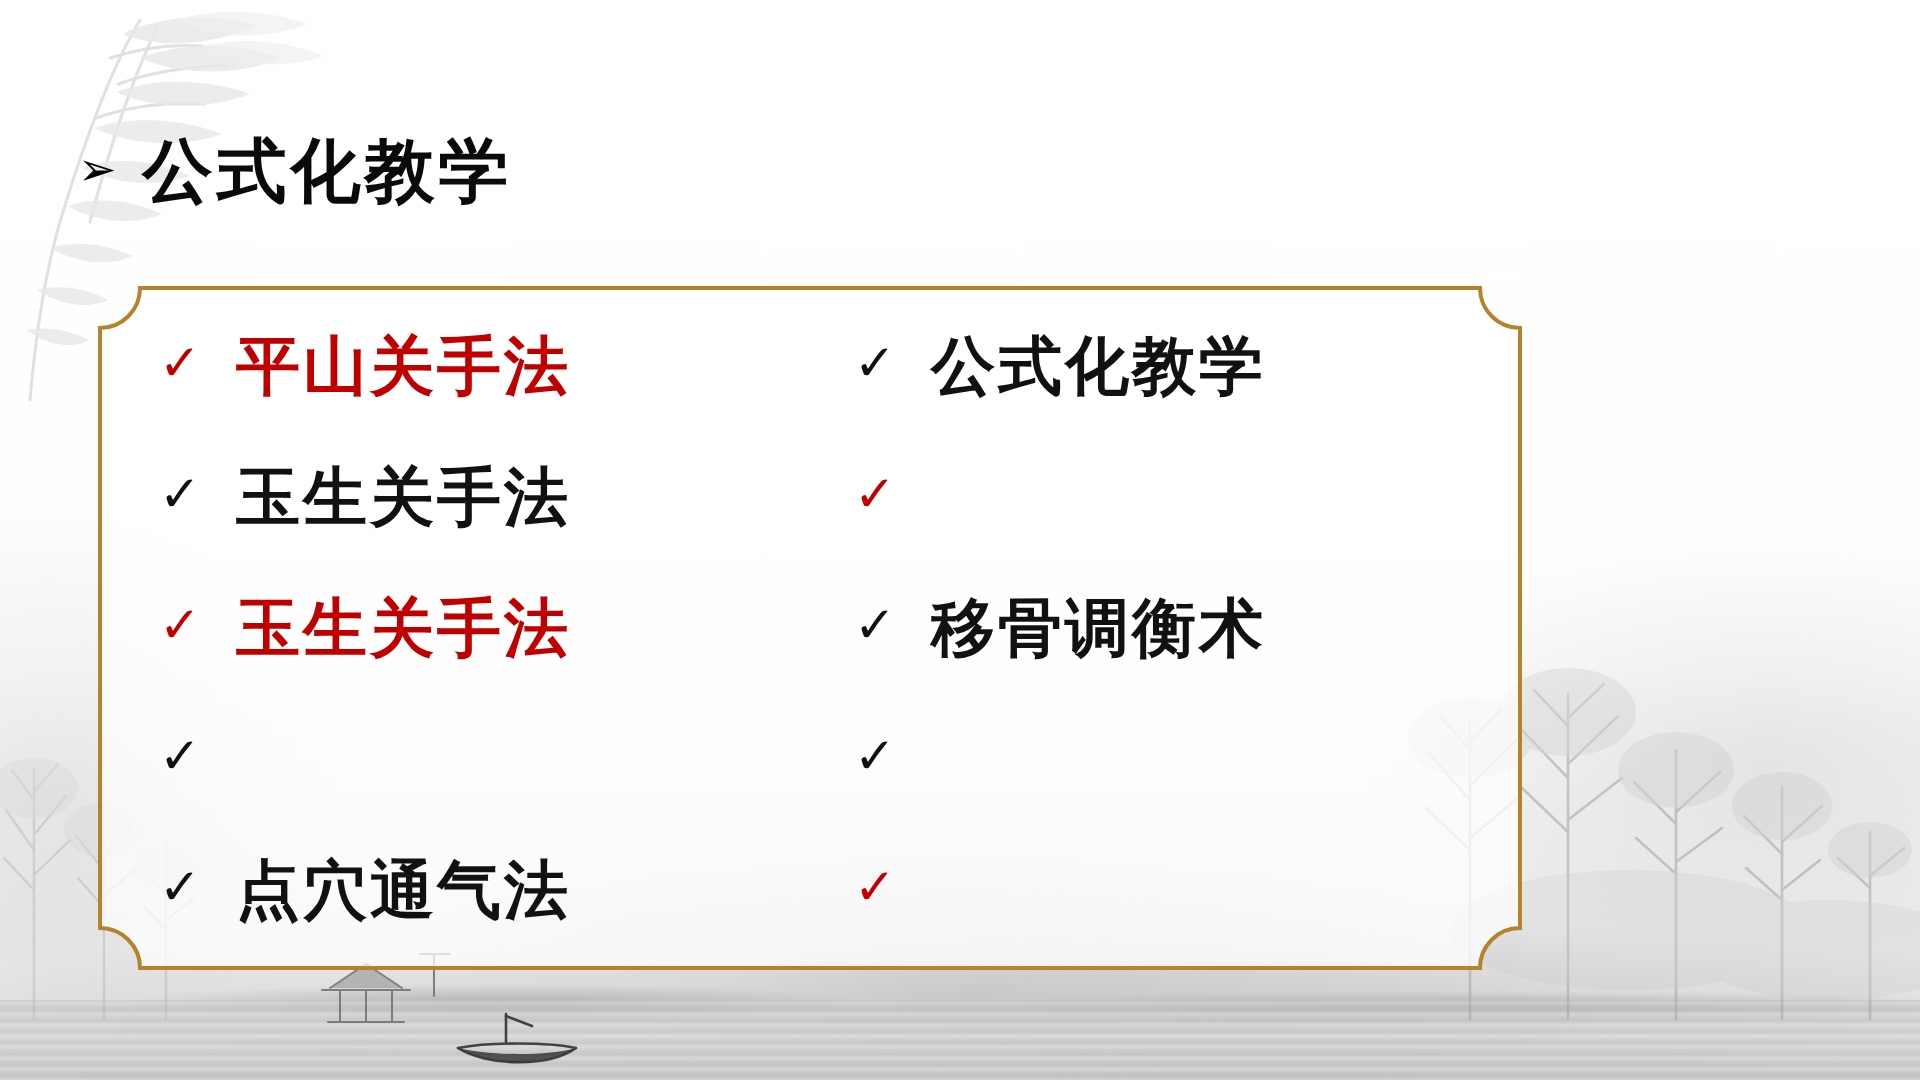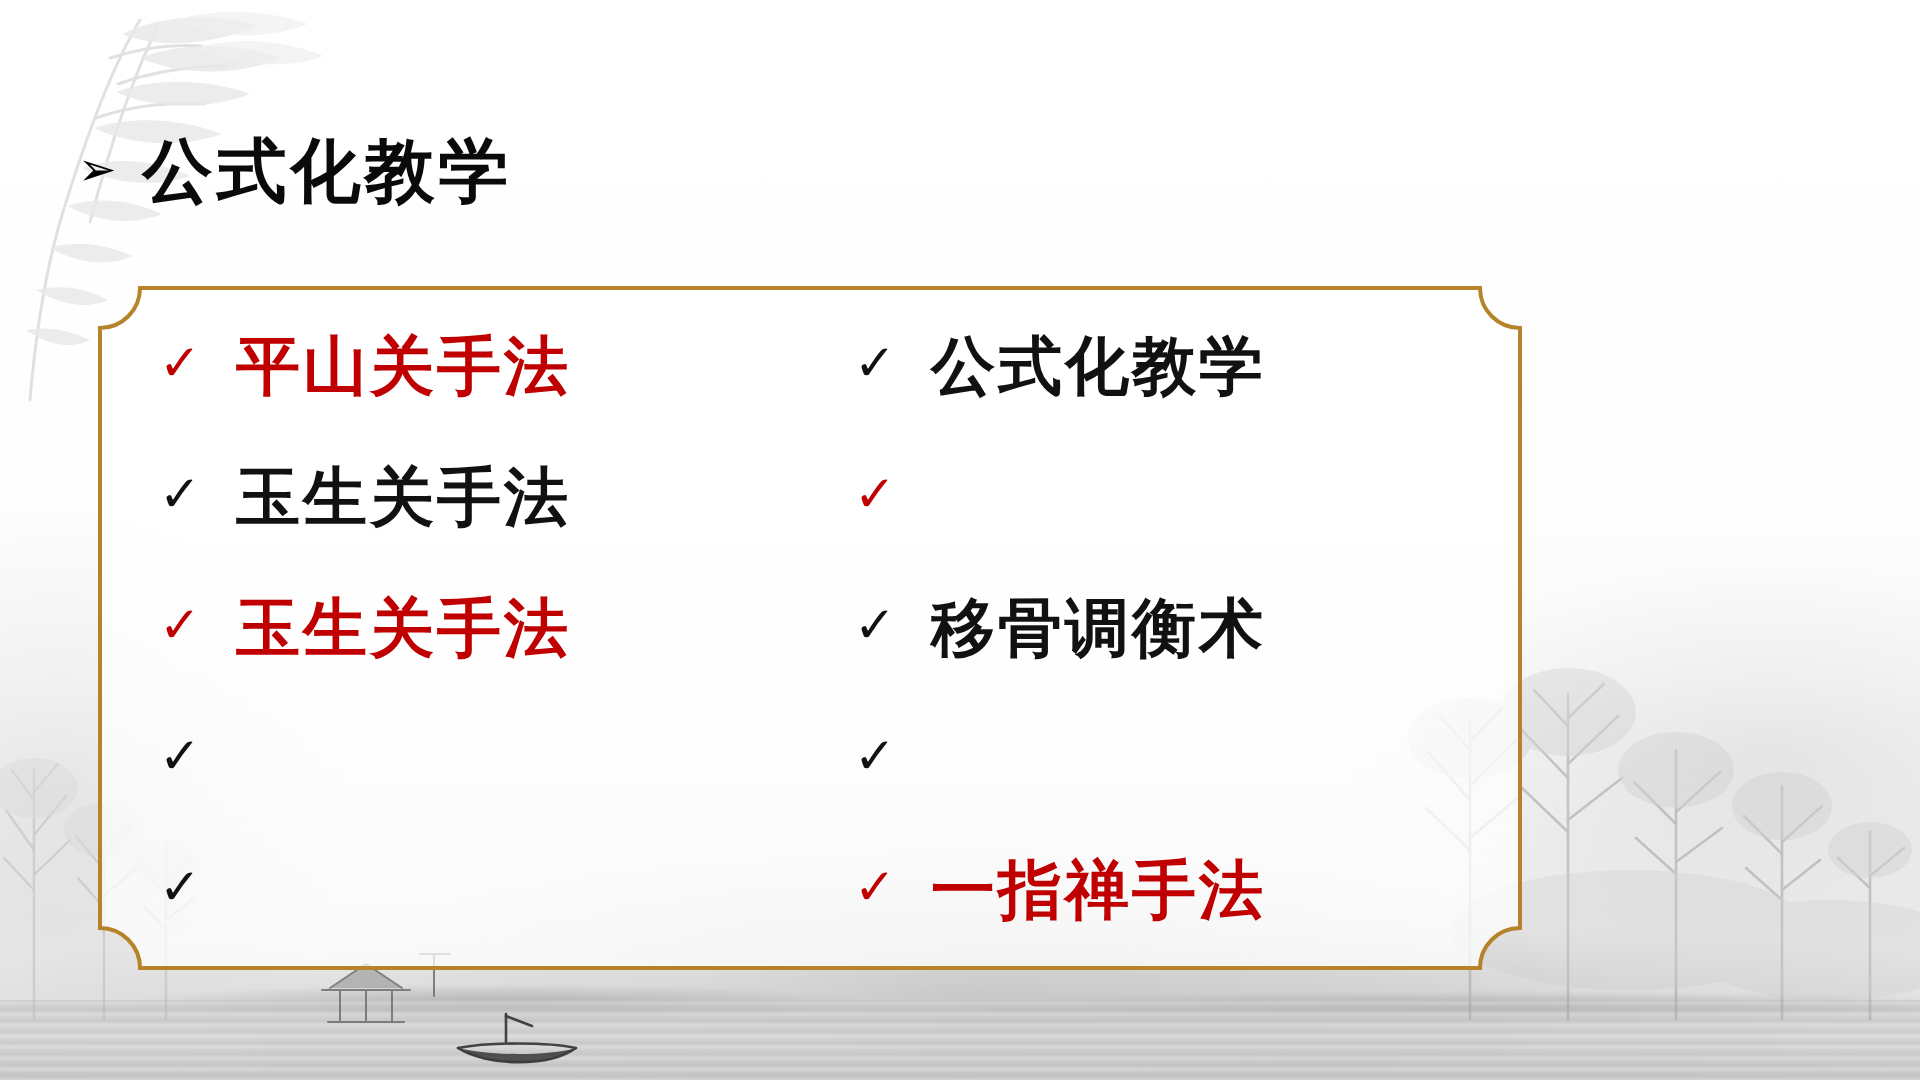--- a/index.html
+++ b/index.html
@@ -356,20 +356,21 @@
           <span class="check c-red">✓</span>
           <span class="label c-red">玉生关手法</span>
         </div>
 
         <div class="item">
           <span class="check c-black">✓</span>
         </div>
 
         <div class="item">
           <span class="check c-black">✓</span>
+          <span class="label c-black">点穴通气法</span>
         </div>
 
       </div>
 
       <div class="col col-right">
 
         <div class="item">
           <span class="check c-black">✓</span>
           <span class="label c-black">公式化教学</span>
         </div>
@@ -382,20 +383,19 @@
           <span class="check c-black">✓</span>
           <span class="label c-black">移骨调衡术</span>
         </div>
 
         <div class="item">
           <span class="check c-black">✓</span>
         </div>
 
         <div class="item">
           <span class="check c-red">✓</span>
-          <span class="label c-red">一指禅手法</span>
         </div>
 
       </div>
     </div>
   </div>
 
 </div>
 
 </body></html>

